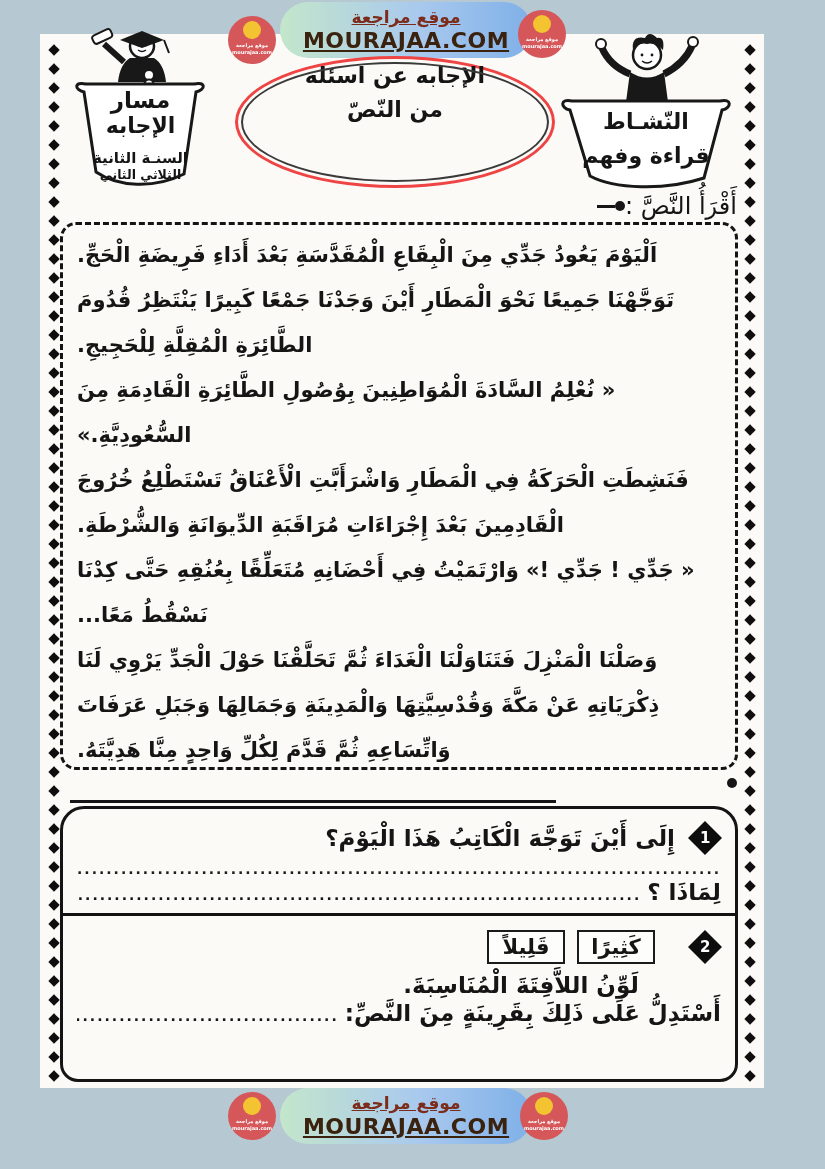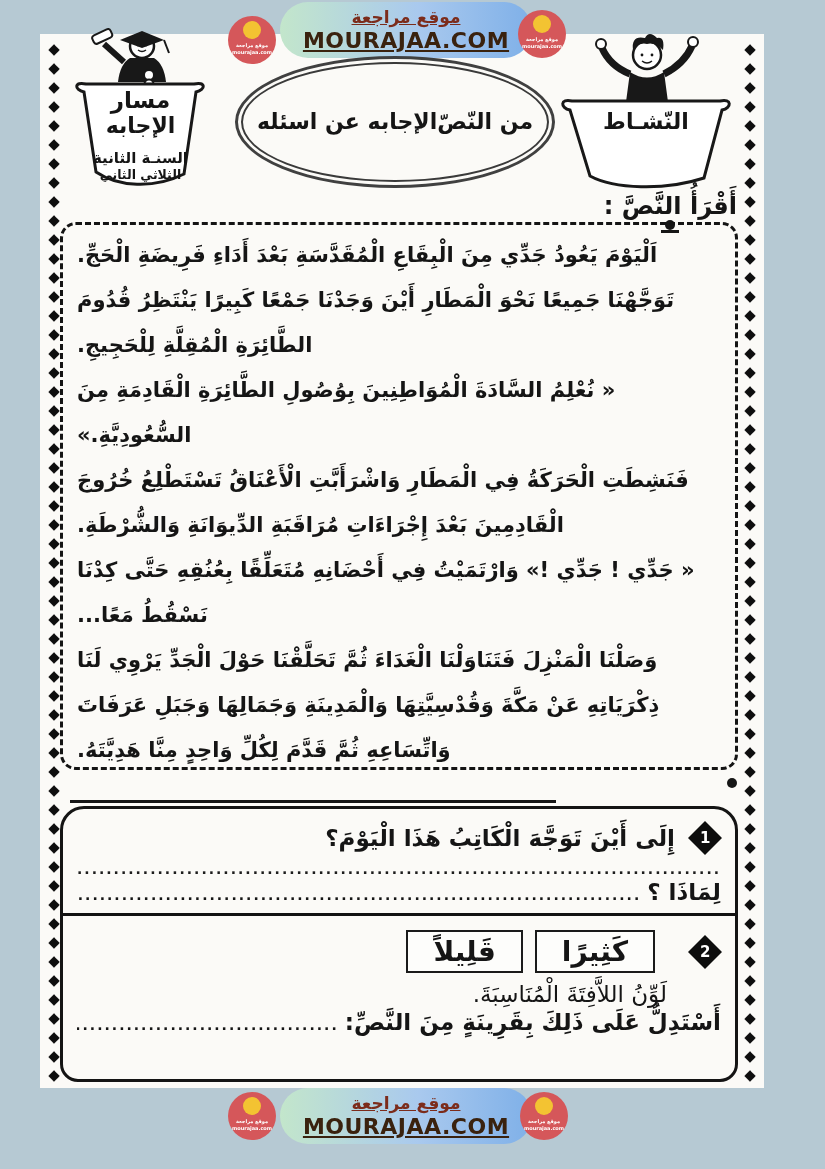--- a/index.html
+++ b/index.html
@@ -44,30 +44,30 @@
   .banner-text{position:absolute;left:8px;right:8px;text-align:center;font-weight:bold;line-height:1.1;}
   .lb-t1{top:60px;font-size:23px;}
   .lb-t2{top:86px;font-size:22px;}
   .lb-s1{top:122px;font-size:15px;}
   .lb-s2{top:140px;font-size:12.5px;}
   .rb-t1{top:82px;font-size:22px;}
   .rb-t2{top:116px;font-size:22px;}
 
   .oval{
     position:absolute;left:235px;top:56px;width:314px;height:126px;
-    border:3px solid #404040;border-radius:50%;
-    display:flex;flex-direction:row;align-items:center;justify-content:center;
+    border:3px solid #ef4444;border-radius:50%;
+    display:flex;flex-direction:column;align-items:center;
   }
   .oval::before{content:"";position:absolute;inset:3px;border:2px solid #3a3a3a;border-radius:50%;}
   .oval div{font-size:22px;font-weight:bold;line-height:34px;text-align:center;direction:rtl;}
 
   
   .sec-heading{
     position:absolute;display:flex;direction:rtl;align-items:center;
-    font-size:24px;font-weight:bold;flex-direction:column;
+    font-size:24px;font-weight:normal;
   }
   .h-read{top:192px;right:88px;}
   .h-und{top:778px;right:88px;}
   .bullet{width:10px;height:10px;border-radius:50%;background:#161616;flex:0 0 auto;}
   .dashm{width:18px;height:3px;background:#161616;flex:0 0 auto;}
   .und-line{position:absolute;top:800px;left:70px;width:486px;height:3px;background:#161616;}
 
   
   .read-box{
     position:absolute;left:60px;top:222px;width:678px;height:548px;
@@ -87,24 +87,24 @@
     font-size:23px;font-weight:bold;}
   .q-marker{width:24px;height:24px;background:#0d0d0d;transform:rotate(45deg);
     display:flex;align-items:center;justify-content:center;flex:0 0 auto;margin:3px 6px;}
   .q-marker span{transform:rotate(-45deg);color:#fff;font-size:15px;font-weight:bold;}
   .dots-line{margin:8px 14px 0;overflow:hidden;white-space:nowrap;
     font-size:14px;font-weight:bold;letter-spacing:2px;color:#1c1c1c;}
   .inline-row{margin:2px 14px 0;display:flex;direction:rtl;align-items:baseline;gap:6px;
     font-size:23px;font-weight:bold;}
   .inline-row .fill-dots{flex:1;overflow:hidden;white-space:nowrap;font-size:14px;letter-spacing:2px;}
   .u-divider{margin-top:8px;border-top:3px solid #121212;}
-  .opt-box{border:2.5px solid #1a1a1a;background:#fdfdfb;min-width:62px;
-    padding:3px 25px;font-size:28px;flex:0 0 auto;}
+  .opt-box{border:2.5px solid #1a1a1a;background:#fdfdfb;min-width:62px;text-align:center;
+    padding:3px 6px;font-size:21px;flex:0 0 auto;}
   .opt-gap{width:8px;flex:0 0 auto;}
-  .instr{margin:8px 68px 0 0;direction:rtl;text-align:right;font-size:23px;font-weight:normal;}
+  .instr{margin:8px 96px 0 0;direction:rtl;text-align:right;font-size:23px;font-weight:bold;}
 </style>
 </head>
 <body>
 
 <div class="canvas">
 
   <div class="paper"></div>
 
   <div class="diamond-col diamond-left">◆
 ◆
@@ -266,20 +266,21 @@
       <circle cx="141" cy="14" r="5" fill="#fff" stroke="#181818" stroke-width="2"></circle>
       <path d="M78,44 L74,74 L116,74 L112,44 Q95,55 78,44 Z" fill="#181818"></path>
       <circle cx="95" cy="27" r="14" fill="#fff" stroke="#181818" stroke-width="2.5"></circle>
       <path d="M81,22 Q79,7 93,10 Q97,2 105,10 Q113,8 111,22 Q103,14 95,16 Q87,14 81,22 Z" fill="#181818"></path>
       <circle cx="90" cy="27" r="1.4" fill="#181818"></circle>
         <circle cx="100" cy="27" r="1.4" fill="#181818"></circle>
       <path d="M90,33 Q95,37 100,33" fill="none" stroke="#181818" stroke-width="1.4"></path>
       <path d="M18,82 C8,80 8,70 20,73 L168,73 C180,70 180,80 170,82 L152,150 C112,163 62,161 38,148 Z" fill="#ffffff" stroke="#181818" stroke-width="3"></path>
     </svg>
     <div class="banner-text rb-t1">النّشـاط</div>
+    <div class="banner-text rb-t2">قراءة وفهم</div>
   </div>
 
   <div class="sec-heading h-read">
     <span>أَقْرَأُ النَّصَّ :</span>
     <span class="bullet"></span>
     <span class="dashm"></span>
   </div>
 
   <div class="read-box">
     <div class="rp">اَلْيَوْمَ يَعُودُ جَدِّي مِنَ الْبِقَاعِ الْمُقَدَّسَةِ بَعْدَ أَدَاءِ فَرِيضَةِ الْحَجِّ.</div>

